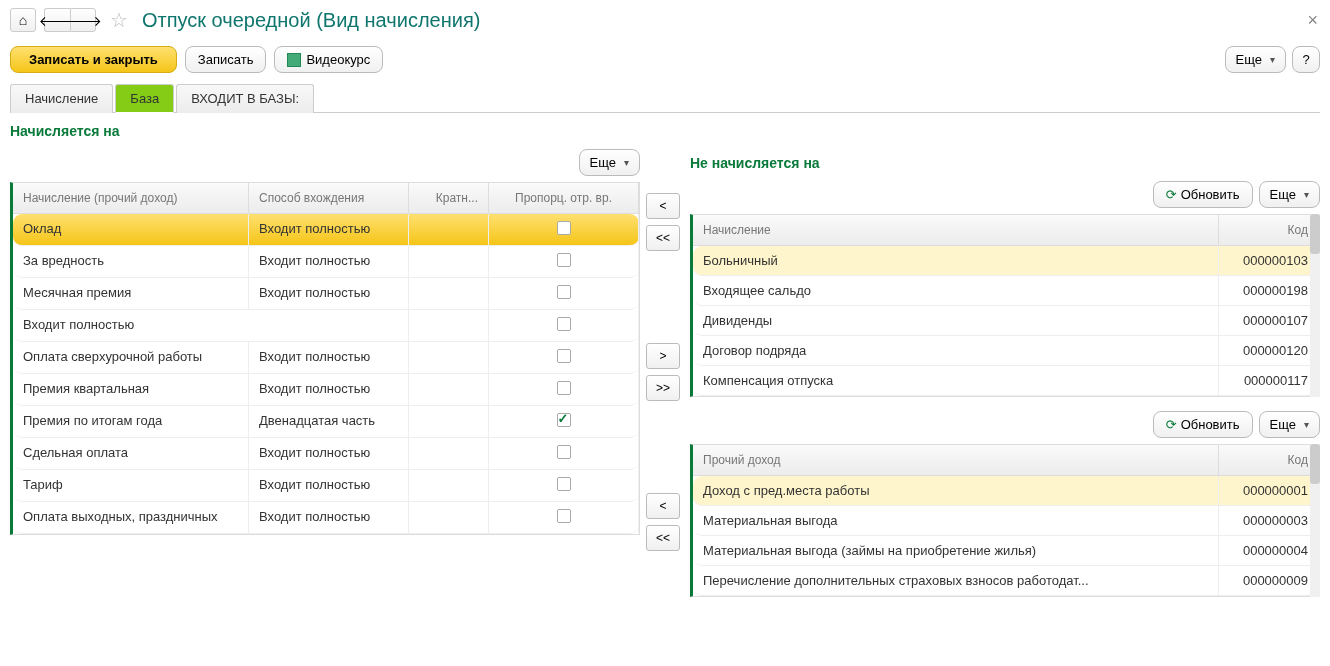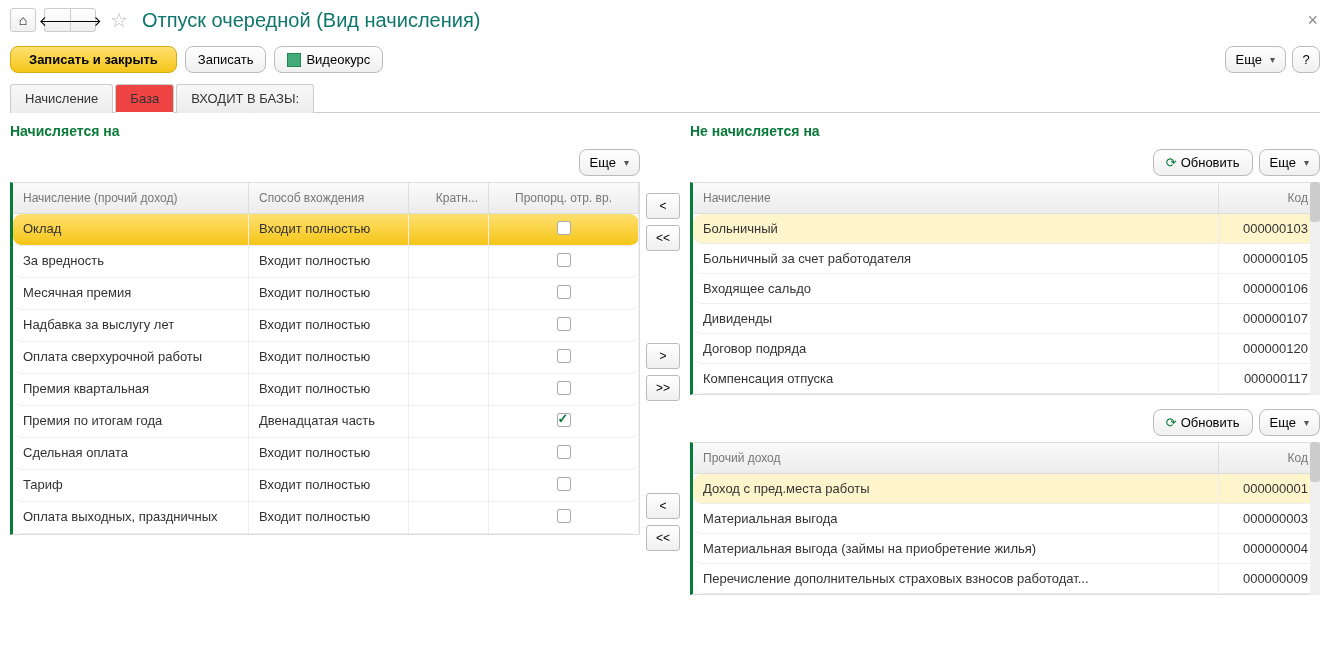--- a/index.html
+++ b/index.html
@@ -19,28 +19,28 @@
 .btn-primary { background: linear-gradient(#ffe070,#f5c518); border-color: #d4ac14; font-weight: bold; padding: 5px 18px; }
 .btn-icon { display: flex; align-items: center; gap: 5px; }
 .btn-icon .ic { width: 14px; height: 14px; background: #4a7; border: 1px solid #285; }
 .btn-more { display: flex; align-items: center; gap: 8px; padding: 5px 10px; }
 .btn-more::after { content: "▾"; font-size: 10px; color: #555; }
 .btn-help { width: 28px; text-align: center; padding: 5px 0; }
 .toolbar-right { margin-left: auto; display: flex; gap: 6px; }
 
 .tabs { display: flex; border-bottom: 1px solid #ccc; margin: 4px 10px 0; }
 .tab { padding: 6px 14px; border: 1px solid #ccc; border-bottom: none; background: linear-gradient(#f8f8f8,#ececec); border-radius: 3px 3px 0 0; margin-right: 2px; cursor: pointer; position: relative; top: 1px; }
-.tab.active { background: #ef4444; border-bottom: 1px solid #fff; }
+.tab.active { background: #84cc16; border-bottom: 1px solid #fff; }
 
 .content { display: flex; padding: 10px; gap: 6px; }
 .left-panel { flex: 1; }
 .mid-buttons { display: flex; flex-direction: column; gap: 6px; padding-top: 70px; width: 38px; }
 .mid-buttons .gap { height: 80px; }
 .mid-btn { width: 34px; height: 26px; border: 1px solid #bbb; background: linear-gradient(#fff,#f0f0f0); border-radius: 3px; cursor: pointer; font-size: 12px; }
-.right-panel { flex: 1; display: flex; flex-direction: column; gap: 14px; }
+.right-panel { flex: 1; display: flex; flex-direction: column; gap: 14px; margin-top: 32px; }
 
 .section-title { color: #0a7a3a; font-size: 14px; font-weight: bold; margin-bottom: 10px; }
 .panel-bar { display: flex; justify-content: flex-end; gap: 6px; margin-bottom: 6px; }
 .refresh-ic { color: #0a7a3a; margin-right: 4px; }
 
 .grid { border: 1px solid #ddd; border-left: 3px solid #0a7a3a; }
 .grid-head { display: flex; background: linear-gradient(#fafafa,#ececec); border-bottom: 1px solid #ddd; }
 .grid-head .cell { padding: 8px 10px; border-right: 1px solid #ddd; color: #777; font-size: 12px; }
 .grid-body .row { display: flex; border-bottom: 1px solid #eee; border-radius: 9px; }
 .grid-body .row.sel { background: linear-gradient(#ffe070,#f5c518); }
@@ -120,21 +120,20 @@
             <div class="cell c-krat"></div>
             <div class="cell c-prop"><span class="chk"></span></div>
           </div>
           <div class="row">
             <div class="cell c-name">Месячная премия</div>
             <div class="cell c-way">Входит полностью</div>
             <div class="cell c-krat"></div>
             <div class="cell c-prop"><span class="chk"></span></div>
           </div>
           <div class="row">
-            <div class="cell c-name">Надбавка за выслугу лет</div>
             <div class="cell c-way">Входит полностью</div>
             <div class="cell c-krat"></div>
             <div class="cell c-prop"><span class="chk"></span></div>
           </div>
           <div class="row">
             <div class="cell c-name">Оплата сверхурочной работы</div>
             <div class="cell c-way">Входит полностью</div>
             <div class="cell c-krat"></div>
             <div class="cell c-prop"><span class="chk"></span></div>
           </div>
@@ -195,26 +194,22 @@
           <div class="grid-head">
             <div class="cell c-name2">Начисление</div>
             <div class="cell c-code">Код</div>
           </div>
           <div class="grid-body" id="right-top-body">
               <div class="row hl">
                 <div class="cell c-name2">Больничный</div>
                 <div class="cell c-code">000000103</div>
               </div>
               <div class="row">
-                <div class="cell c-name2">Больничный за счет работодателя</div>
-                <div class="cell c-code">000000105</div>
-              </div>
-              <div class="row">
                 <div class="cell c-name2">Входящее сальдо</div>
-                <div class="cell c-code">000000106</div>
+                <div class="cell c-code">000000198</div>
               </div>
               <div class="row">
                 <div class="cell c-name2">Дивиденды</div>
                 <div class="cell c-code">000000107</div>
               </div>
               <div class="row">
                 <div class="cell c-name2">Договор подряда</div>
                 <div class="cell c-code">000000120</div>
               </div>
               <div class="row">

